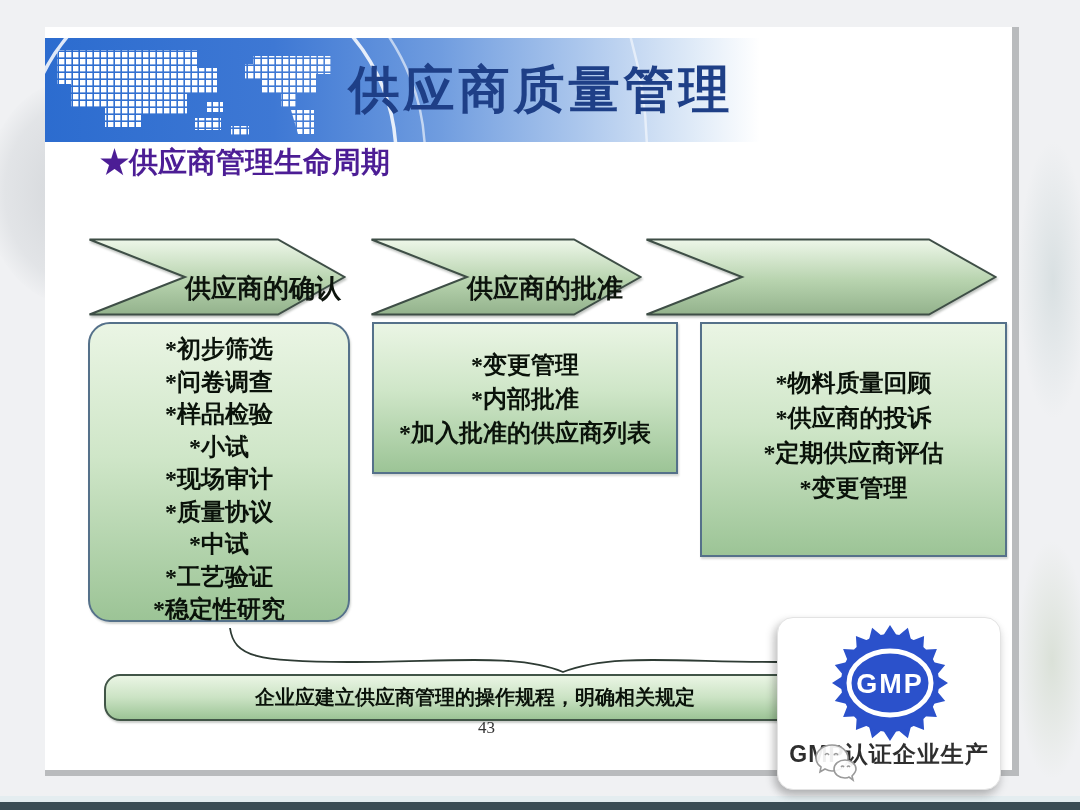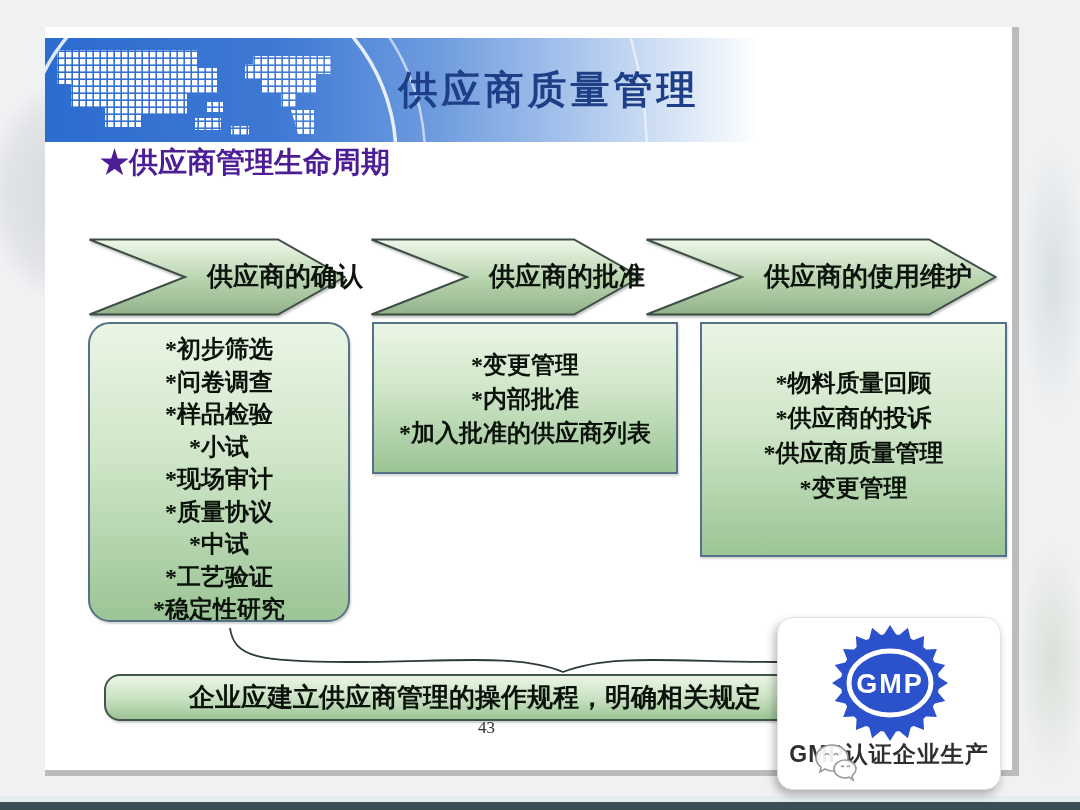--- a/index.html
+++ b/index.html
@@ -15,50 +15,50 @@
     background:radial-gradient(ellipse, rgba(198,210,212,.55), rgba(240,241,243,0) 70%); }
   .blob-bottom { left:1016px; top:540px; width:72px; height:240px;
     background:radial-gradient(ellipse, rgba(204,214,198,.6), rgba(240,241,243,0) 70%); }
 
   .slide { position:absolute; left:45px; top:27px; width:974px; height:749px; background:#ffffff;
     border-right:7px solid #b9bbbd; border-bottom:6px solid #b9bbbd; }
 
   .banner { position:absolute; left:0; top:11px; width:715px; height:104px; overflow:hidden;
     background:linear-gradient(90deg,#2c6ccf 0%,#3e78d4 32%,#6f9cdf 55%,#a9c5ec 74%,#dde9f7 90%,#ffffff 100%); }
   .banner svg { position:absolute; left:0; top:0; }
-  .slide-title { position:absolute; left:290px; top:0; width:428px; height:104px; line-height:104px;
-    text-align:center; font-size:39px; font-weight:600; letter-spacing:4px; color:var(--title-blue); white-space:nowrap; }
+  .slide-title { position:absolute; left:282px; top:0; width:428px; height:104px; line-height:104px;
+    text-align:center; font-size:51px; font-weight:600; letter-spacing:4px; color:var(--title-blue); white-space:nowrap; }
 
   .subtitle { position:absolute; left:55px; top:116px; font-size:29px; font-weight:600; color:#4c1d95; }
 
   .stage-arrow { position:absolute; top:211px; height:78px; }
   .stage-arrow svg { position:absolute; left:0; top:0; filter:drop-shadow(1px 2px 1px rgba(70,80,70,.35)); }
   .arrow-1 { left:43px;  width:258px; }
   .arrow-2 { left:325px; width:272px; }
   .arrow-3 { left:600px; width:352px; }
-  .stage-label { position:absolute; left:97px; right:30px; top:0; height:78px; line-height:78px;
-    text-align:center; font-size:26px; font-weight:700; color:#0c130c; white-space:nowrap;margin-left:22px; }
+  .stage-label { position:absolute; left:97px; right:30px; top:12px; height:78px; line-height:78px;
+    text-align:center; font-size:26px; font-weight:700; color:#0c130c; white-space:nowrap; }
 
   .detail-box { position:absolute; border:2px solid var(--shape-border);
     background:linear-gradient(180deg,var(--green-light) 0%,#cfe6c8 45%,var(--green-dark) 100%);
     text-align:center; font-weight:700; color:#0a120a; box-shadow:1px 2px 2px rgba(80,90,80,.25); }
   .detail-box span { display:block; font-size:24px; }
   .box-1 { left:43px;  top:295px; width:262px; height:300px; padding-top:9px;border-radius:22px; }
   .box-1 span { line-height:32.5px; }
   .box-2 { left:327px; top:295px; width:306px; height:152px; padding-top:24px; }
   .box-2 span { line-height:34px; }
   .box-3 { left:655px; top:295px; width:307px; height:235px; padding-top:42px; }
   .box-3 span { line-height:35px; }
 
   .brace { position:absolute; left:183px; top:598px; }
 
   .conclusion-bar { position:absolute; left:59px; top:647px; width:742px; height:47px;
     border:2px solid var(--bar-border); border-radius:16px;
     background:linear-gradient(180deg,var(--green-light) 0%,#cbe3c4 50%,var(--green-dark) 100%);
-    text-align:center; line-height:43px; font-size:26px; font-weight:700; color:#0a120a;
+    text-align:center; line-height:43px; font-size:20px; font-weight:700; color:#0a120a;
     box-shadow:1px 2px 2px rgba(80,90,80,.3); white-space:nowrap; }
 
   .page-number { position:absolute; left:433px; top:691px; width:100px; 
     font-size:17px; color:#333; }
 
   .gmp-card { position:absolute; left:777px; top:617px; width:224px; height:173px; background:#fff;
     border:1px solid #e3e3e3; border-radius:16px; z-index:5;
     box-shadow:-4px 4px 8px rgba(0,0,0,.18), 0 6px 10px rgba(0,0,0,.12); }
   .gmp-card svg.seal { position:absolute; left:52px; top:5px; }
   .gmp-caption { position:absolute; left:0; top:121px; width:100%; text-align:center;
@@ -145,21 +145,20 @@
       <svg width="352" height="78" viewBox="0 0 352 78">
         <defs>
             <linearGradient id="g3" x1="0" y1="0" x2="0" y2="1">
           <stop offset="0" stop-color="#eef7e9"></stop>
               <stop offset="0.55" stop-color="#b7d3ae"></stop>
               <stop offset="1" stop-color="#93b28c"></stop>
         </linearGradient>
           </defs>
         <path d="M1.5,1.5 L284,1.5 L350.5,39 L284,76.5 L1.5,76.5 L97,39 Z" fill="url(#g3)" stroke="#3e4e46" stroke-width="2"></path>
       </svg>
-      <div class="stage-label">供应商的使用维护</div>
     </div>
 
     <div class="detail-box box-1">
       <span>*初步筛选</span>
       <span>*问卷调查</span>
       <span>*样品检验</span>
       <span>*小试</span>
       <span>*现场审计</span>
       <span>*质量协议</span>
       <span>*中试</span>
@@ -169,21 +168,21 @@
 
     <div class="detail-box box-2">
       <span>*变更管理</span>
       <span>*内部批准</span>
       <span>*加入批准的供应商列表</span>
     </div>
 
     <div class="detail-box box-3">
       <span>*物料质量回顾</span>
       <span>*供应商的投诉</span>
-      <span>*供应商质量管理</span>
+      <span>*定期供应商评估</span>
       <span>*变更管理</span>
     </div>
 
     <svg class="brace" width="680" height="70" viewBox="0 0 680 70">
       <path d="M2,3 C6,32 30,37 120,37 C220,37 290,28 335,47 C382,28 450,37 550,37 C645,37 672,32 676,3" fill="none" stroke="#2e3b34" stroke-width="1.8"></path>
     </svg>
 
     <div class="conclusion-bar">企业应建立供应商管理的操作规程，明确相关规定</div>
 
     <div class="page-number">43</div>

